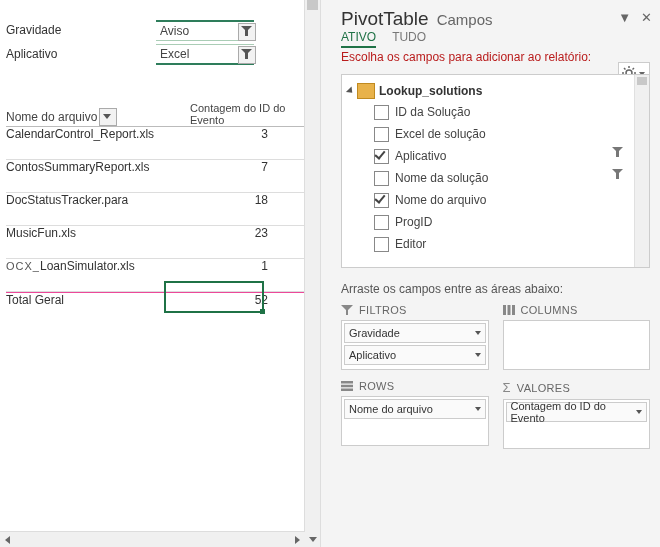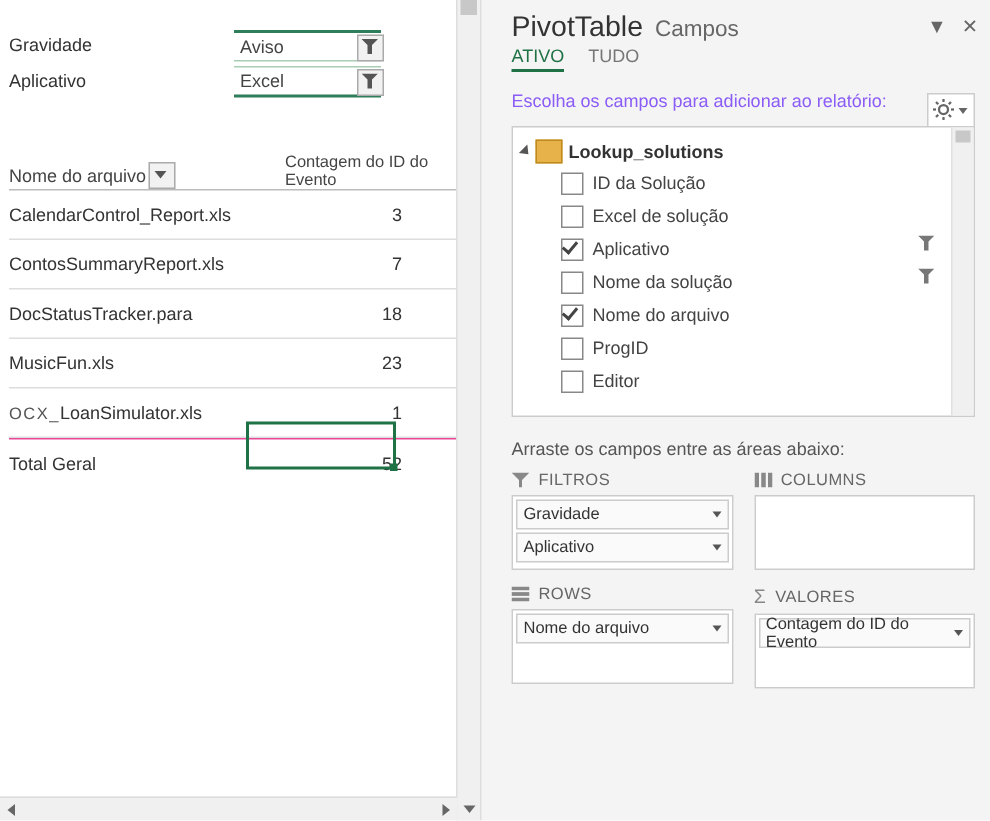--- a/index.html
+++ b/index.html
@@ -11,21 +11,21 @@
 .f-val{border-top:1px solid #aacdb6;border-bottom:1px solid #aacdb6;background:#fff;padding:2px 4px;position:relative;width:90px;color:#444}
 .f-val.first{border-top:2px solid #2e7d5b}
 .f-val.last{border-bottom:2px solid #2e7d5b}
 .fbtn{position:absolute;right:-2px;top:1px;width:16px;height:16px;border:1px solid #aaa;background:#f2f2f2}
 .fbtn svg{position:absolute;left:2px;top:2px}
 .colhead{display:flex;align-items:flex-end;border-bottom:1px solid #bbb;margin-top:34px;height:26px}
 .rowlbl{display:flex;align-items:center;gap:2px;width:180px;color:#444}
 .ddbtn{width:16px;height:16px;border:1px solid #aaa;background:#f2f2f2;position:relative}
 .ddbtn::after{content:"";position:absolute;left:3px;top:5px;border-left:4px solid transparent;border-right:4px solid transparent;border-top:5px solid #555}
 .collbl{flex:1;text-align:left;font-size:11px;color:#444;padding-left:4px}
-.drow{display:flex;align-items:center;height:32px;border-bottom:1px solid #ddd}
+.drow{display:flex;height:32px;border-bottom:1px solid #ddd}
 .dname{width:180px;color:#333}
 .dval{flex:1;text-align:right;padding-right:46px;color:#333}
 .drow.total{border-top:1px solid #ec4899;border-bottom:none}
 .sel{position:absolute;border:2px solid #1f7246;pointer-events:none}
 .sel.handle::after{content:"";position:absolute;right:-3px;bottom:-3px;width:5px;height:5px;background:#1f7246}
 .vscroll{position:absolute;right:0;top:0;bottom:0;width:15px;background:#f0f0f0;border-left:1px solid #ddd}
 .vscroll .thumb{position:absolute;left:2px;right:2px;top:0;height:10px;background:#c8c8c8}
 .vscroll .arr{position:absolute;left:0;right:0;height:15px;background:#f0f0f0}
 .vscroll .arr::after{content:"";position:absolute;left:4px;border-left:4px solid transparent;border-right:4px solid transparent}
 .vscroll .arr.dn{bottom:0}.vscroll .arr.dn::after{top:5px;border-top:5px solid #666}
@@ -36,21 +36,21 @@
 .hscroll .arr.rt{right:0}.hscroll .arr.rt::after{right:5px;border-left:5px solid #666}
 .pane{flex:1;background:#f4f4f4;border-left:1px solid #ddd;position:relative;padding:8px 10px 10px 20px}
 .pane-h{display:flex;align-items:baseline;gap:8px}
 .pane-title{font-size:19px;font-weight:400;color:#333}
 .pane-sub{font-size:15px;color:#666}
 .pane-ctrl{position:absolute;right:8px;top:10px;display:flex;gap:10px;color:#666}
 .pane-ctrl span{cursor:pointer;font-size:13px}
 .tabs{display:flex;gap:16px;font-size:12px}
 .tab{color:#777;padding-bottom:2px}
 .tab.active{color:#1f7246;border-bottom:2px solid #1f7246}
-.instruct{margin-top:12px;color:#8b5cf6}
+.instruct{margin-top:2px;color:#b91c1c}
 .gear{position:absolute;right:10px;top:62px;width:30px;height:22px;border:1px solid #ccc;background:#fff}
 .gear svg{position:absolute;left:3px;top:3px}
 .gear::after{content:"";position:absolute;right:4px;top:9px;border-left:3px solid transparent;border-right:3px solid transparent;border-top:4px solid #666}
 .flist{margin-top:10px;border:1px solid #ccc;background:#fff;position:relative;height:192px}
 .flist-scroll{position:absolute;right:0;top:0;bottom:0;width:14px;background:#f0f0f0;border-left:1px solid #e0e0e0}
 .flist-scroll .sbar{position:absolute;left:2px;right:2px;top:2px;height:8px;background:#c8c8c8}
 .tree{padding:6px 4px}
 .tnode{display:flex;align-items:center;gap:4px;height:20px}
 .tw{width:0;height:0;border-top:4px solid transparent;border-bottom:4px solid transparent;border-left:5px solid #555;transform:rotate(45deg);margin-left:2px}
 .tico{width:16px;height:14px;background:#e8b24a;border:1px solid #c08a20;position:relative}

